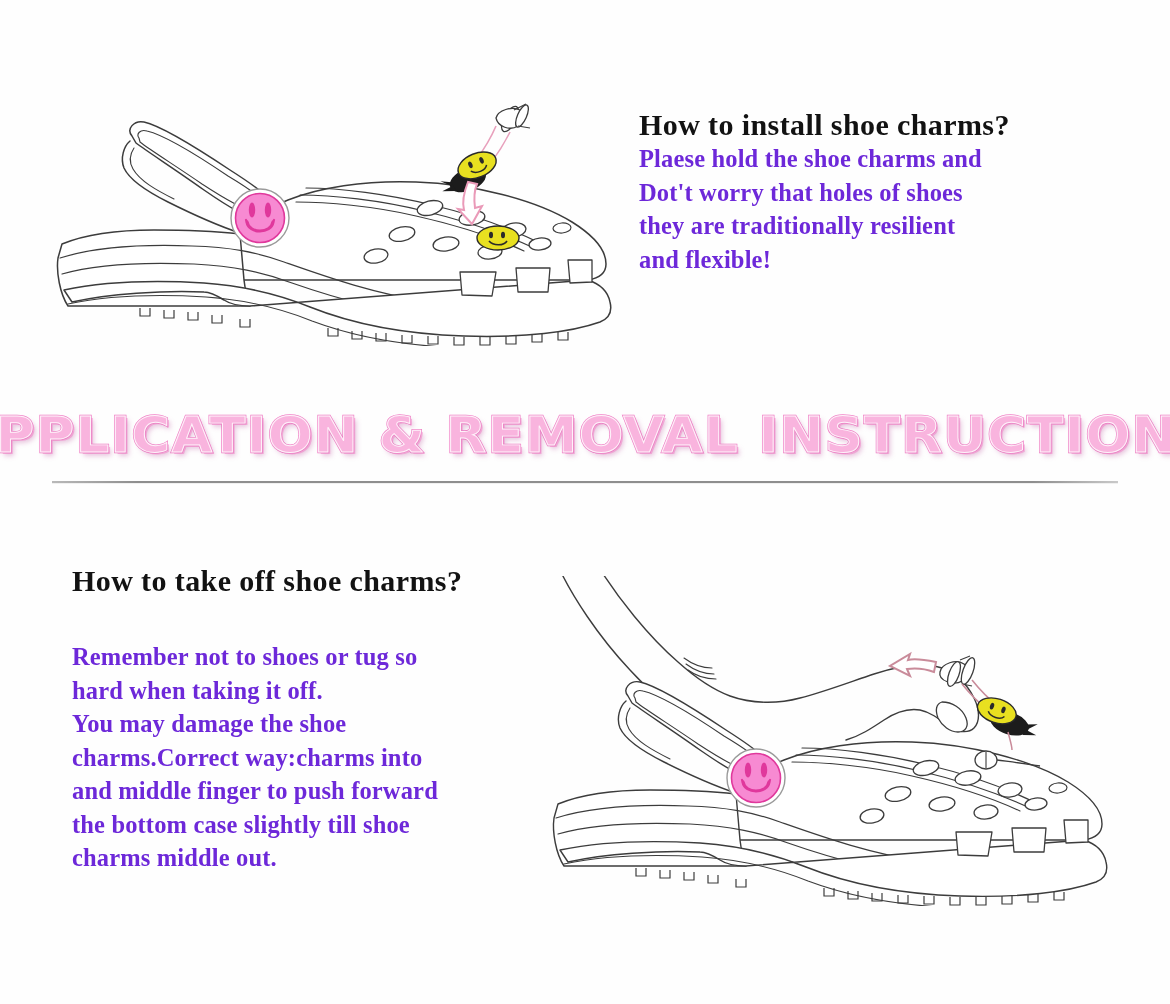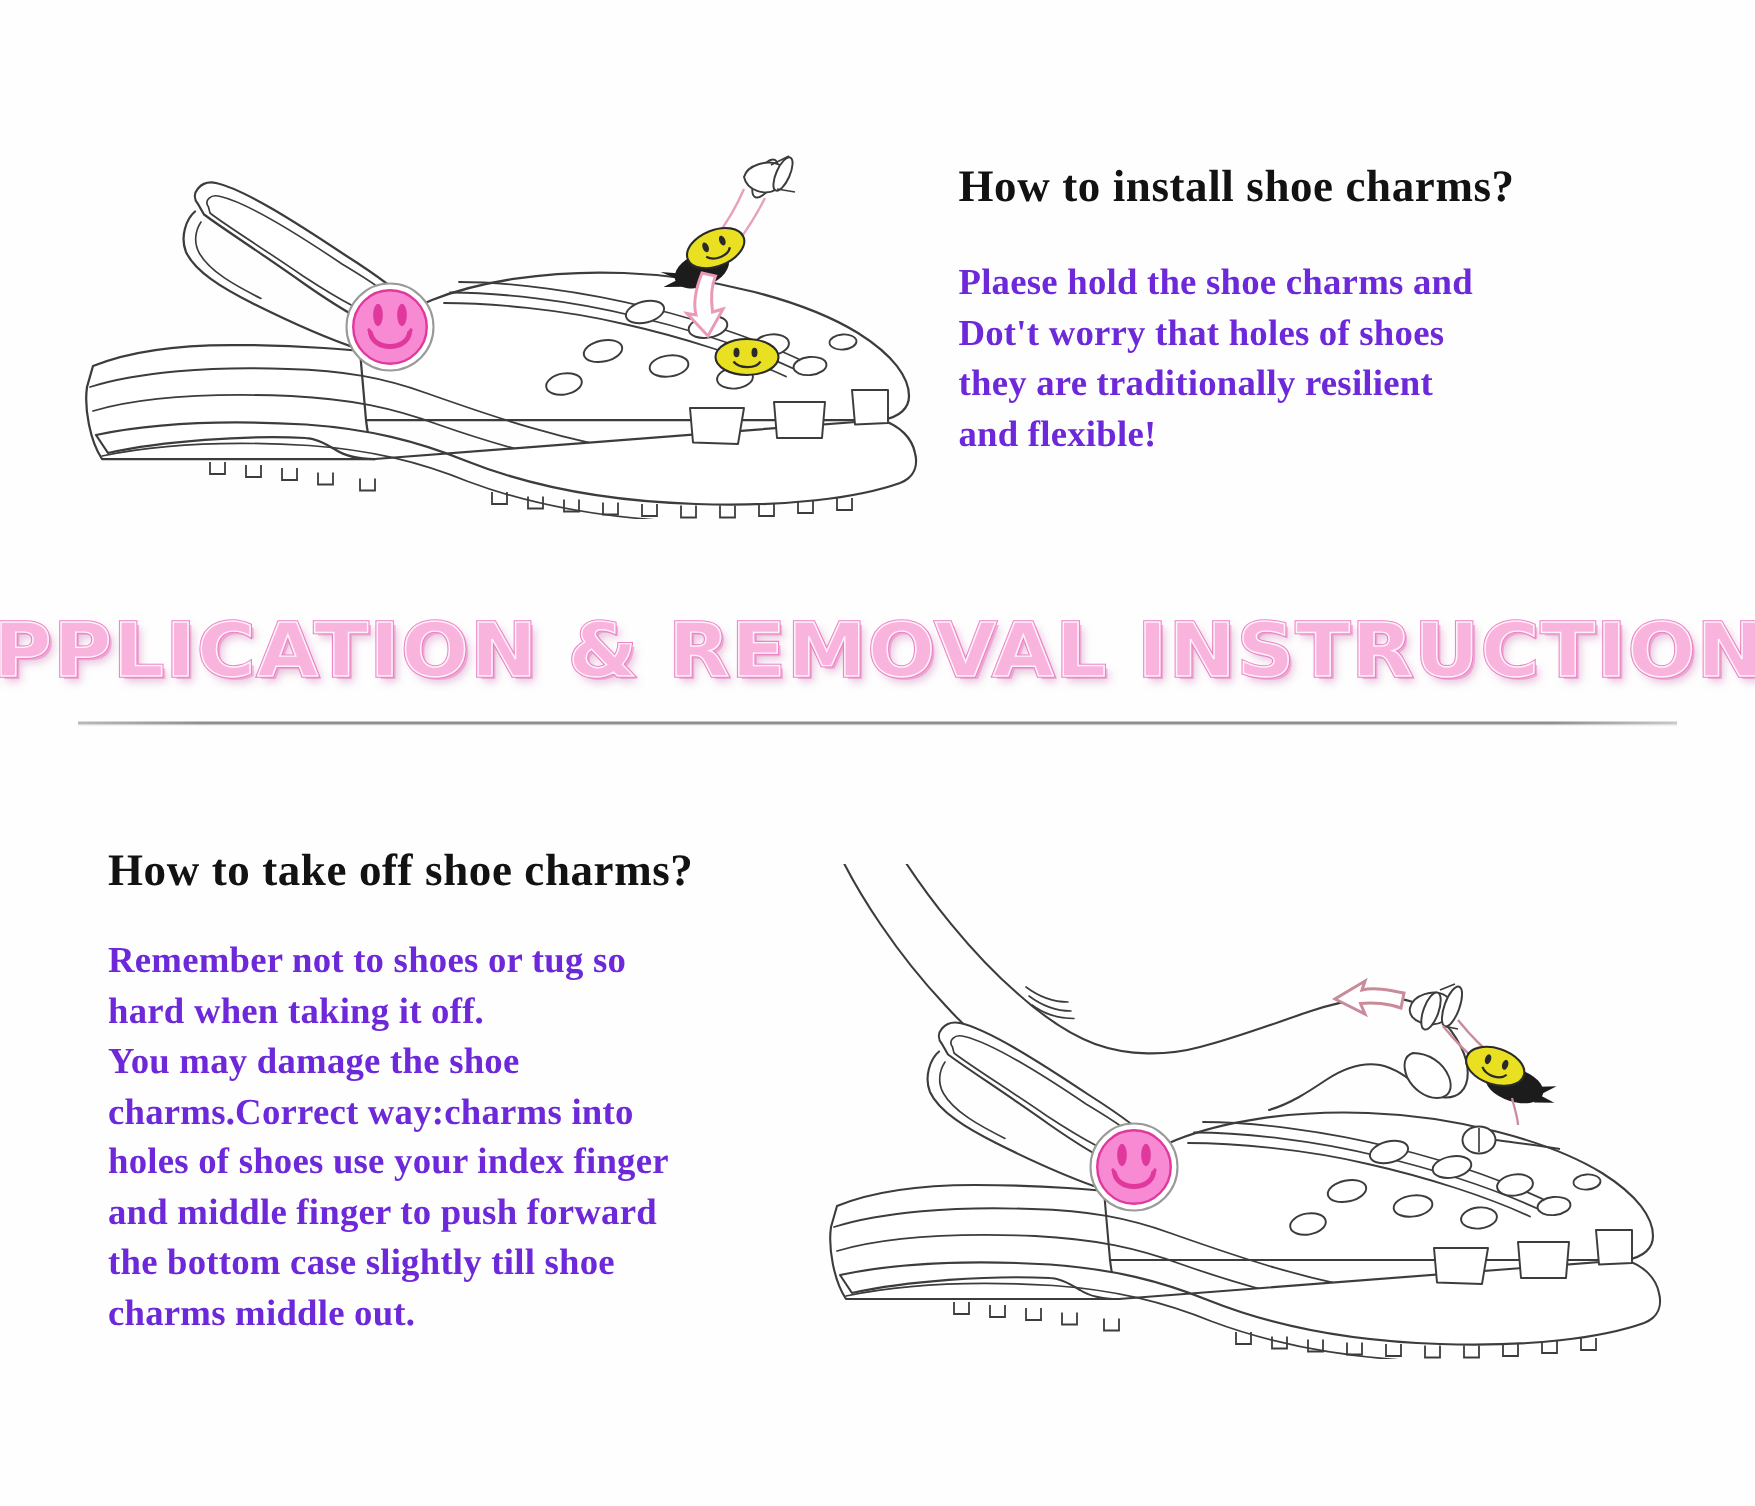--- a/index.html
+++ b/index.html
@@ -37,28 +37,28 @@
     color: #6d28d9;
     letter-spacing: 0.15px;
   }
   .body-text div { white-space: nowrap; }
 
   #install-text {
     position: absolute;
     left: 639px; top: 108px;
     width: 470px;
   }
-  #install-text .heading { margin-bottom: 30px; }
+  #install-text .heading { }
 
   #remove-heading-block {
     position: absolute;
     left: 72px; top: 564px;
     width: 500px;
   }
-  #remove-heading-block .heading { margin-bottom: 26px; }
+  #remove-heading-block .heading { margin-bottom: 42px; }
 
   
   #banner-wrap {
     position: absolute;
     left: 0; top: 402px;
     width: 1170px; height: 68px;
   }
   #banner {
     font-family: "DejaVu Sans", sans-serif;
     font-weight: bold;
@@ -240,21 +240,20 @@
   </div>
   <div id="divider"></div>
 
   <div id="remove-heading-block">
     <div class="heading">How to take off shoe charms?</div>
     <div class="body-text">
       <div>Remember not to shoes or tug so</div>
       <div>hard when taking it off.</div>
       <div>You may damage the shoe</div>
       <div>charms.Correct way:charms into</div>
-      <div>holes of shoes use your index finger</div>
       <div>and middle finger to push forward</div>
       <div>the bottom case slightly till shoe</div>
       <div>charms middle out.</div>
     </div>
   </div>
 
   <svg id="shoe-remove" class="shoe-svg" width="580" height="330" viewBox="0 0 580 330" fill="none">
     <g stroke="#3c3c3c" stroke-width="1.4" fill="#ffffff" stroke-linejoin="round" stroke-linecap="round">
 
       <g>

